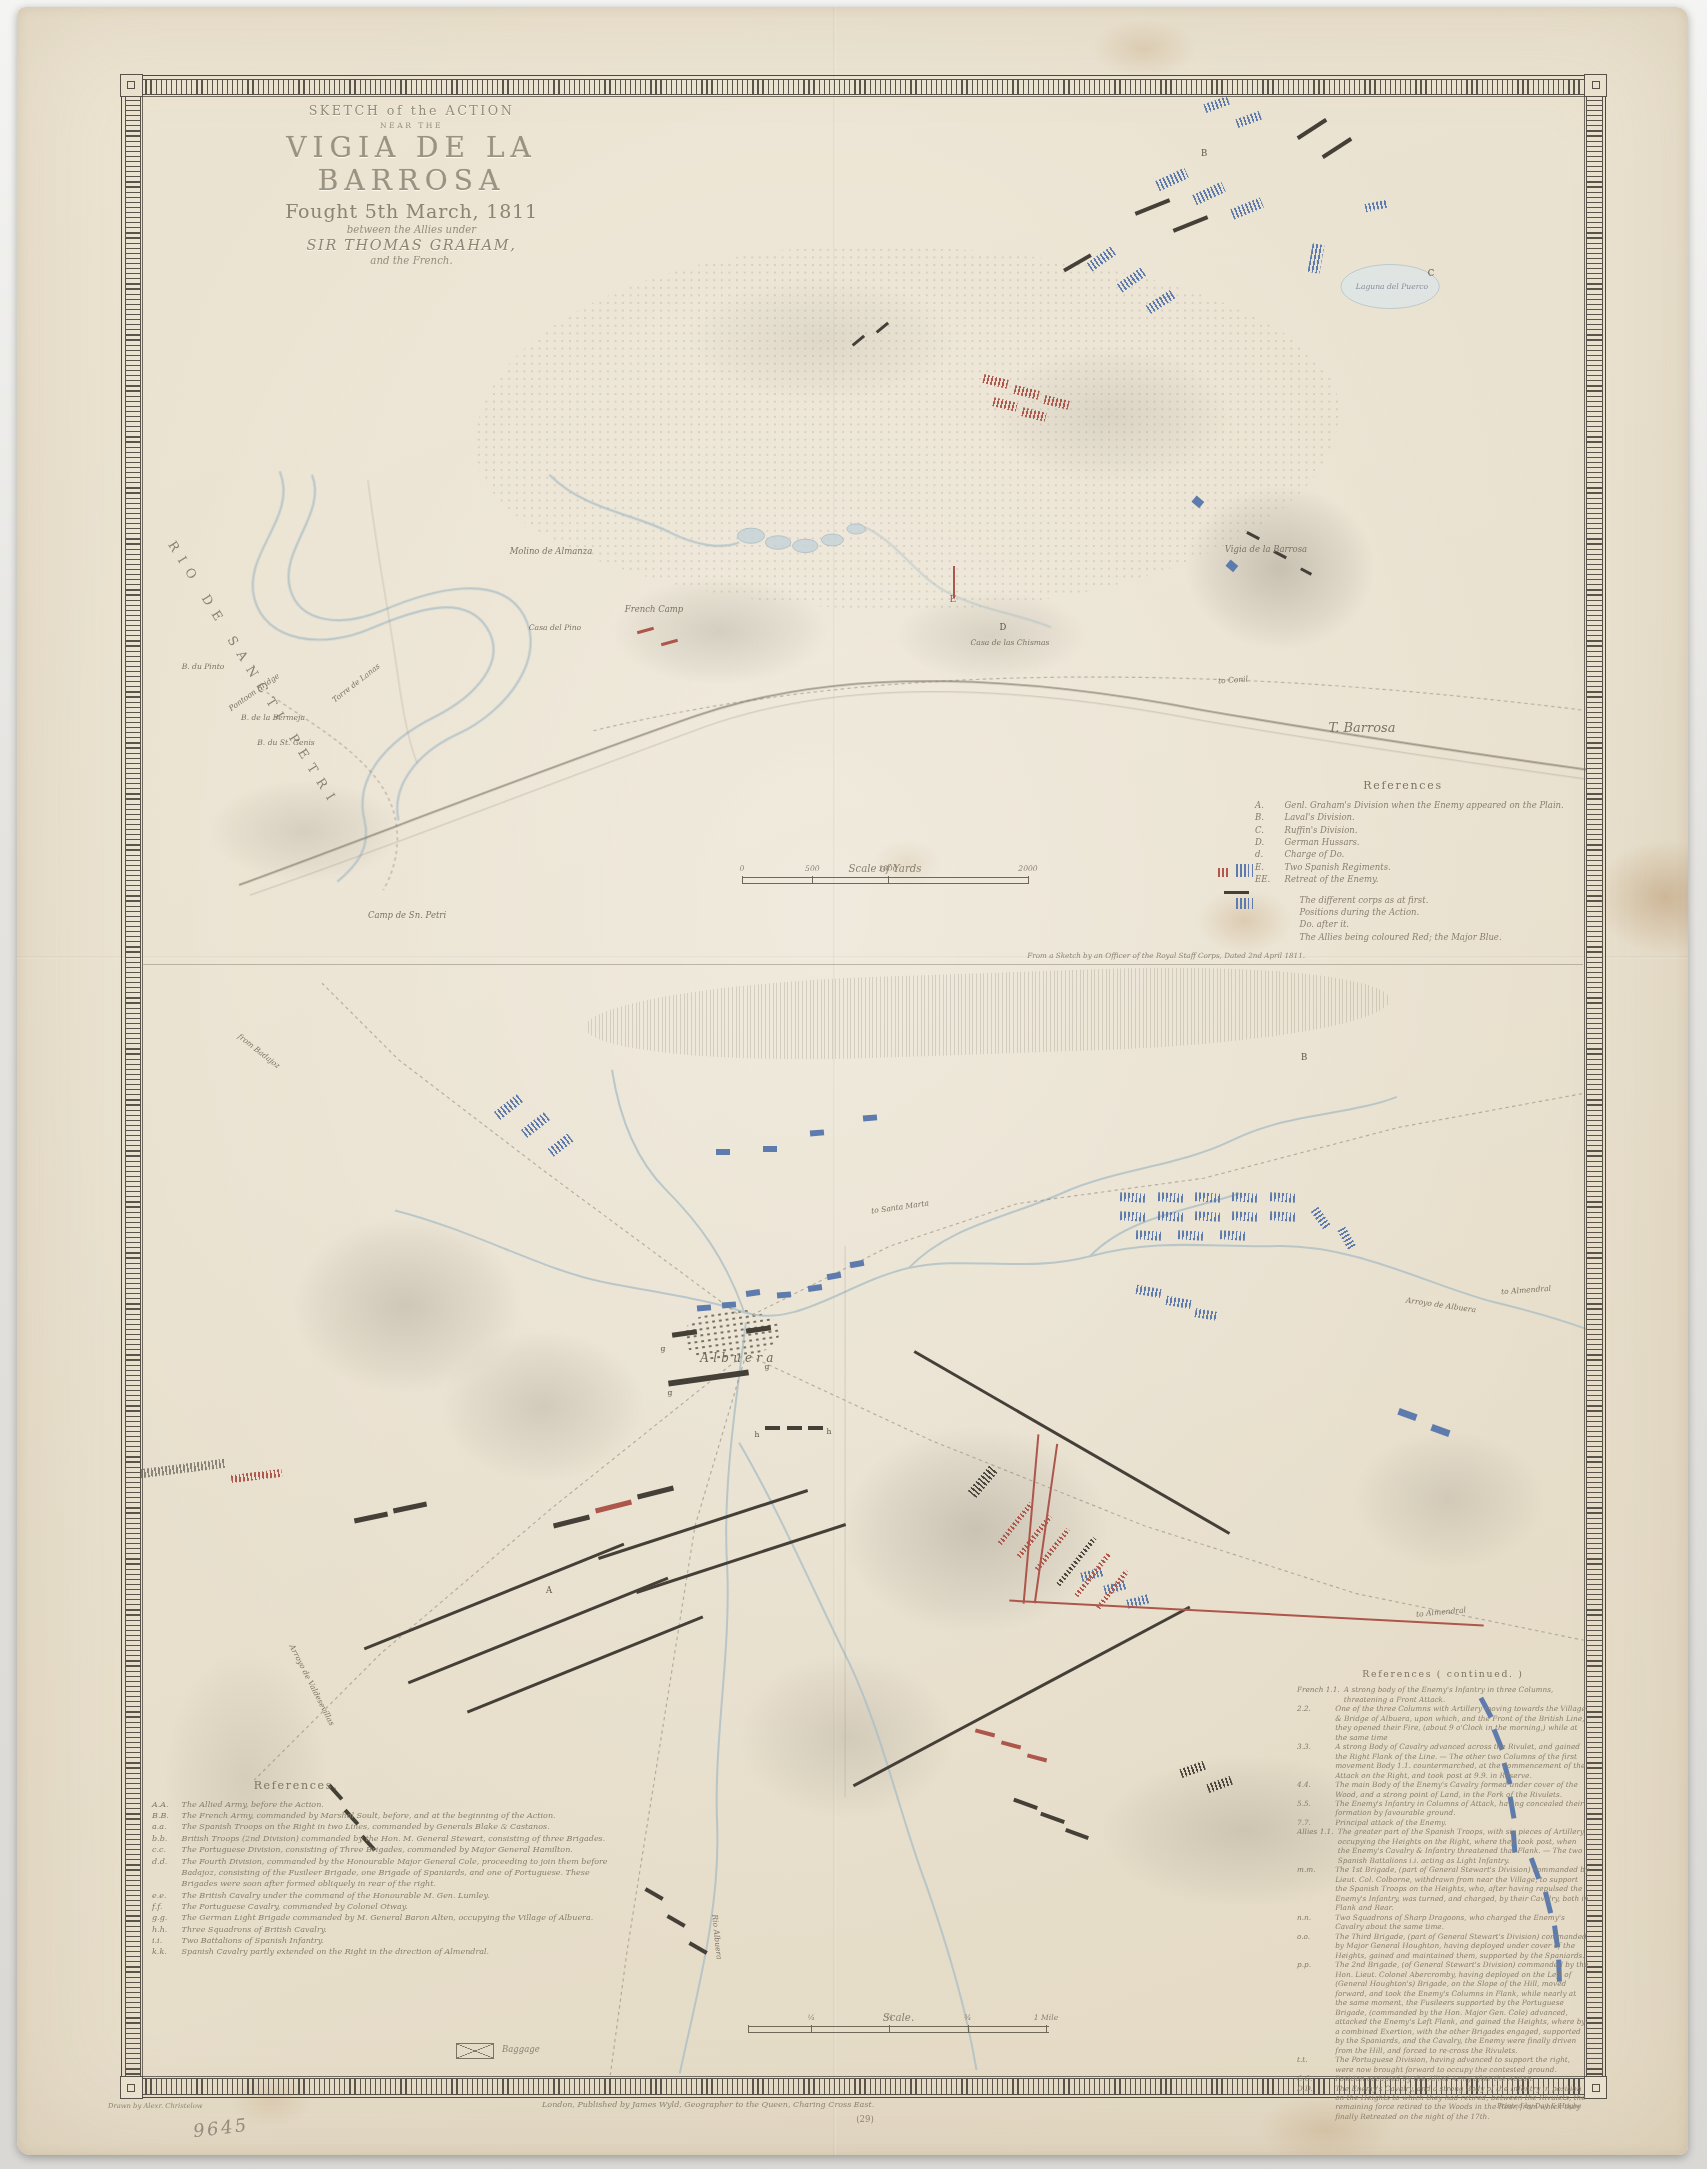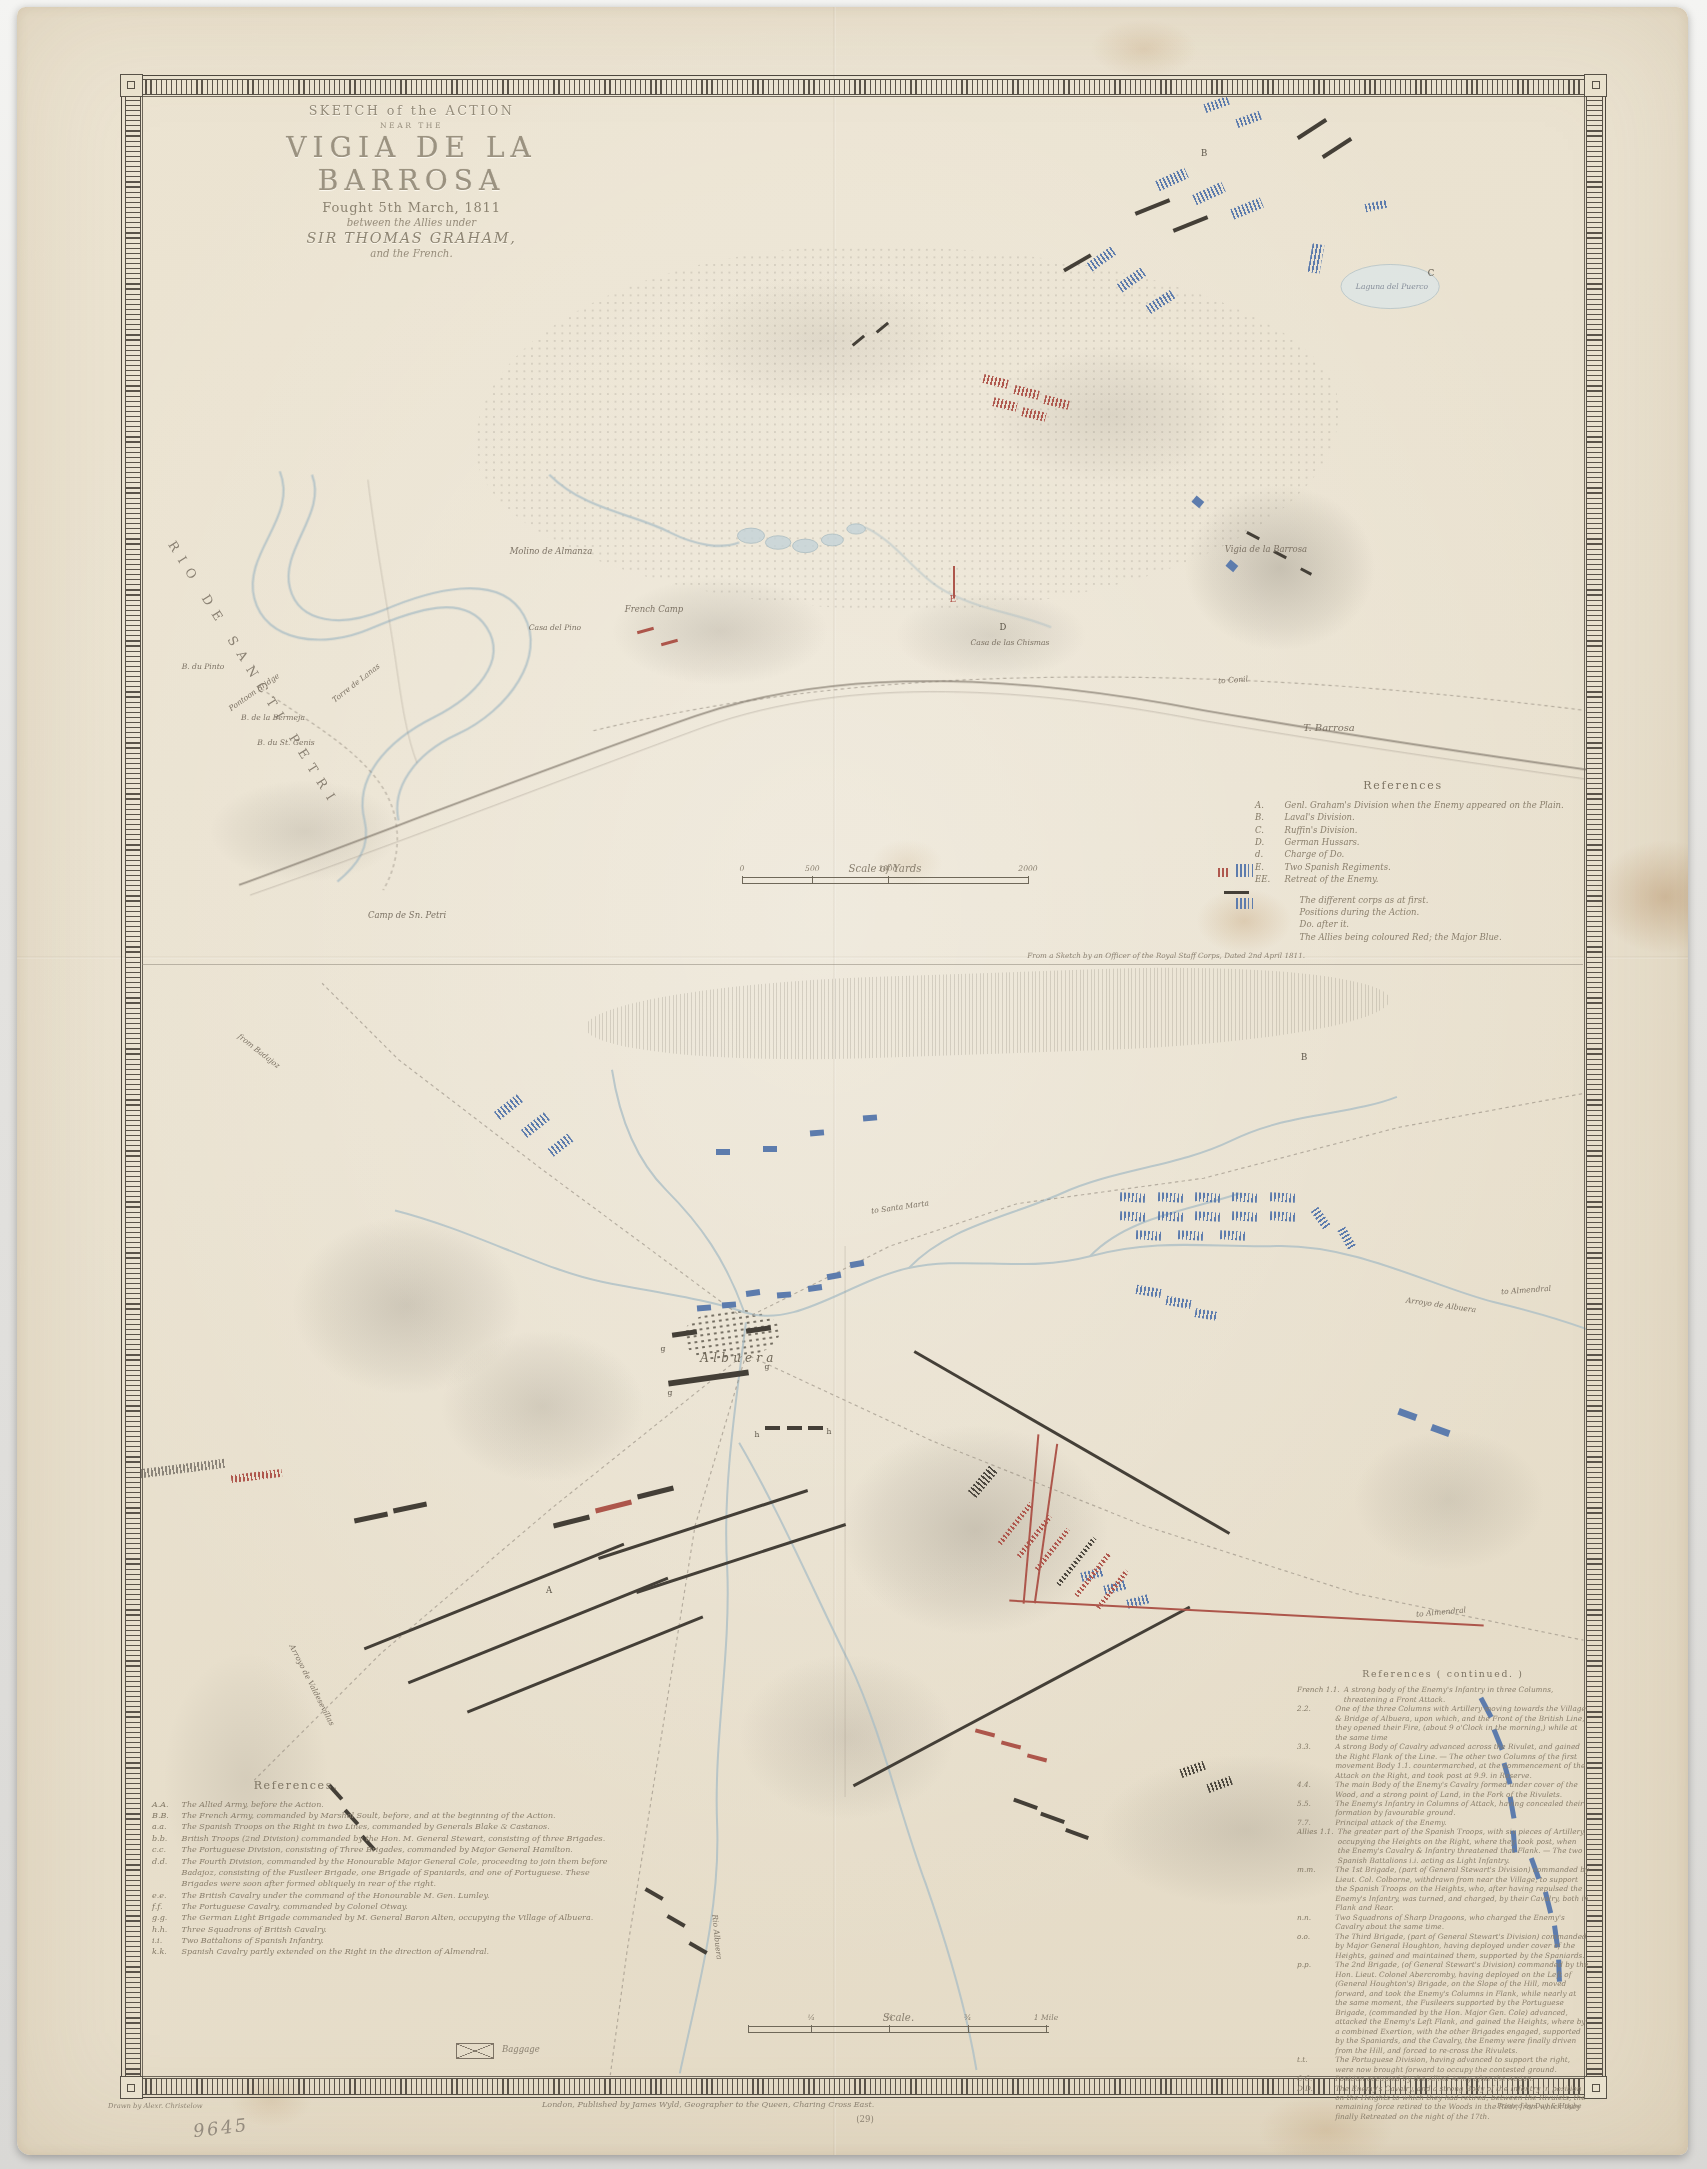--- a/index.html
+++ b/index.html
@@ -38,21 +38,21 @@
     display:flex;align-items:center;justify-content:center;}
   .corner::after{content:"";width:6px;height:6px;border:1.3px solid #575147;}
   .c-tl{left:-1.7px;top:-1.7px}.c-tr{right:-1.7px;top:-1.7px}.c-bl{left:-1.7px;bottom:-1.7px}.c-br{right:-1.7px;bottom:-1.7px}
   .map-sep{position:absolute;left:142px;top:964px;width:1441px;height:0.8px;background:#8f897c;opacity:.55;}
   
   .titleblock{position:absolute;text-align:center;color:#8a8170;}
   .t-small{font-size:12.7px;letter-spacing:2.5px;color:#948b79;text-shadow:0 0.8px 0 #fbf7ec;}
   .t-tiny{font-size:7.6px;letter-spacing:2.5px;color:#9a9180;margin-top:2.5px;}
   .t-big{font-size:28px;letter-spacing:6px;color:#9b9280;text-shadow:0 0.8px 0.8px #fdfaf1,0 0 0.8px rgba(110,100,80,.55);margin-top:1.7px;}
   .t-big2{font-size:24.6px;letter-spacing:7.6px;color:#9b9280;text-shadow:0 0.8px 0.8px #fdfaf1,0 0 0.8px rgba(110,100,80,.55);margin-top:1.7px;}
-  .t-med{font-size:13px;letter-spacing:0.8px;color:#8d8472;margin-top:2.5px;}
+  .t-med{font-size:19px;letter-spacing:0.8px;color:#8d8472;margin-top:2.5px;}
   .t-med2{font-size:17px;letter-spacing:3.4px;color:#989078;text-shadow:0 0.8px 0.8px #fdfaf1;margin-top:2.5px;}
   .t-ital{font-style:italic;font-size:10.2px;color:#978d7b;margin-top:2.5px;}
   .t-bold-ital{font-style:italic;font-size:14.4px;letter-spacing:1.7px;color:#8d8472;text-shadow:0 0.8px 0 #fbf7ec;margin-top:1.7px;}
   .t-rule{height:0.8px;background:#9a9180;width:110px;margin:5.1px auto 0;position:relative;}
   .t-rule::after{content:"";position:absolute;left:40%;right:40%;top:-0.8px;height:2.5px;background:#9a9180;border-radius:1.7px;}
   
   .refblock{position:absolute;color:#8a7f6c;}
   .refhead{font-size:11px;letter-spacing:1.7px;text-align:center;color:#7d7463;margin-bottom:5.1px;}
   .refline{display:flex;font-style:italic;}
   .refk{flex:0 0 auto;min-width:25.4px;padding-right:4.2px;color:#837966;}
@@ -308,21 +308,21 @@
       <span class="maplabel ml-it" style="left: 555px; top: 627px; font-size: 7.6px; transform: translate(-50%, -50%) rotate(0deg);">Casa del Pino</span>
       <span class="maplabel ml-it" style="left: 254px; top: 692px; font-size: 7.6px; transform: translate(-50%, -50%) rotate(-35deg);">Pontoon Bridge</span>
       <span class="maplabel ml-it" style="left: 273px; top: 717px; font-size: 7.6px; transform: translate(-50%, -50%) rotate(0deg);">B. de la Bermeja</span>
       <span class="maplabel ml-it" style="left: 286px; top: 742px; font-size: 7.6px; transform: translate(-50%, -50%) rotate(0deg);">B. du St. Genis</span>
       <span class="maplabel ml-it" style="left: 203px; top: 666px; font-size: 7.6px; transform: translate(-50%, -50%) rotate(0deg);">B. du Pinto</span>
       <span class="maplabel ml-it" style="left: 356px; top: 683px; font-size: 7.6px; transform: translate(-50%, -50%) rotate(-38deg);">Torre de Lanas</span>
       <span class="maplabel ml-it" style="left: 407px; top: 915px; font-size: 8.5px; transform: translate(-50%, -50%) rotate(0deg);">Camp de Sn. Petri</span>
       <span class="maplabel ml-wt" style="left: 1392px; top: 286px; font-size: 7.6px; transform: translate(-50%, -50%) rotate(0deg);">Laguna del Puerco</span>
       <span class="maplabel ml-it" style="left: 1266px; top: 549px; font-size: 8.5px; transform: translate(-50%, -50%) rotate(0deg);">Vigia de la Barrosa</span>
       <span class="maplabel ml-it" style="left: 1233px; top: 680px; font-size: 7.6px; transform: translate(-50%, -50%) rotate(-4deg);">to Conil</span>
-      <span class="maplabel ml-it" style="left: 1329px; top: 727px; font-size: 10px; transform: translate(-50%, -50%) rotate(0deg);">T. Barrosa</span>
+      <span class="maplabel ml-it" style="left: 1362px; top: 727px; font-size: 13px; transform: translate(-50%, -50%) rotate(0deg);">T. Barrosa</span>
       <span class="maplabel ml-it" style="left: 1010px; top: 642px; font-size: 7.6px; transform: translate(-50%, -50%) rotate(0deg);">Casa de las Chismas</span>
       <span class="maplabel ml-red" style="left: 953px; top: 598px; font-size: 9.3px; transform: translate(-50%, -50%) rotate(0deg);">E</span>
       <span class="maplabel ml-ltr" style="left: 1003px; top: 627px; font-size: 8.5px; transform: translate(-50%, -50%) rotate(0deg);">D</span>
       <span class="maplabel ml-ltr" style="left: 1431px; top: 273px; font-size: 8.5px; transform: translate(-50%, -50%) rotate(0deg);">C</span>
       <span class="maplabel ml-ltr" style="left: 1204px; top: 153px; font-size: 8.5px; transform: translate(-50%, -50%) rotate(0deg);">B</span>
     </div>
   <div>
       <span class="maplabel ml-sp2" style="left: 739px; top: 1358px; font-size: 12px; transform: translate(-50%, -50%) rotate(0deg);">Albuera</span>
       <span class="maplabel ml-it" style="left: 1441px; top: 1305px; font-size: 7.6px; transform: translate(-50%, -50%) rotate(8deg);">Arroyo de Albuera</span>
       <span class="maplabel ml-it" style="left: 900px; top: 1207px; font-size: 7.6px; transform: translate(-50%, -50%) rotate(-8deg);">to Santa Marta</span>

